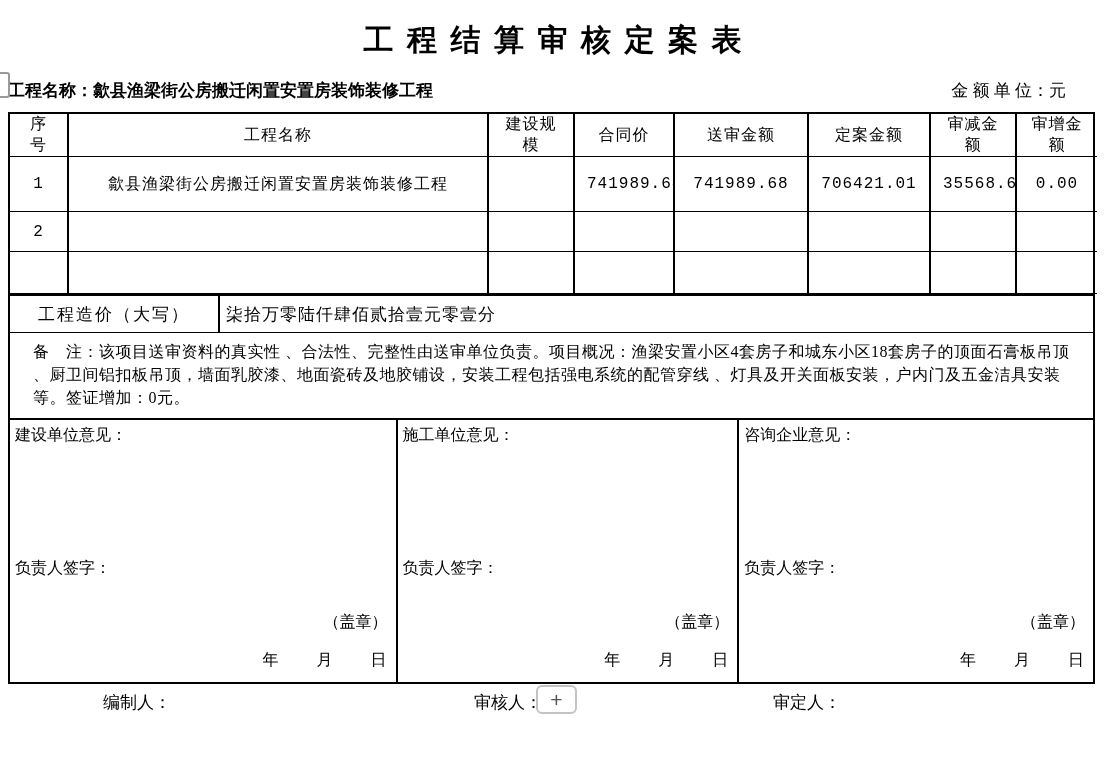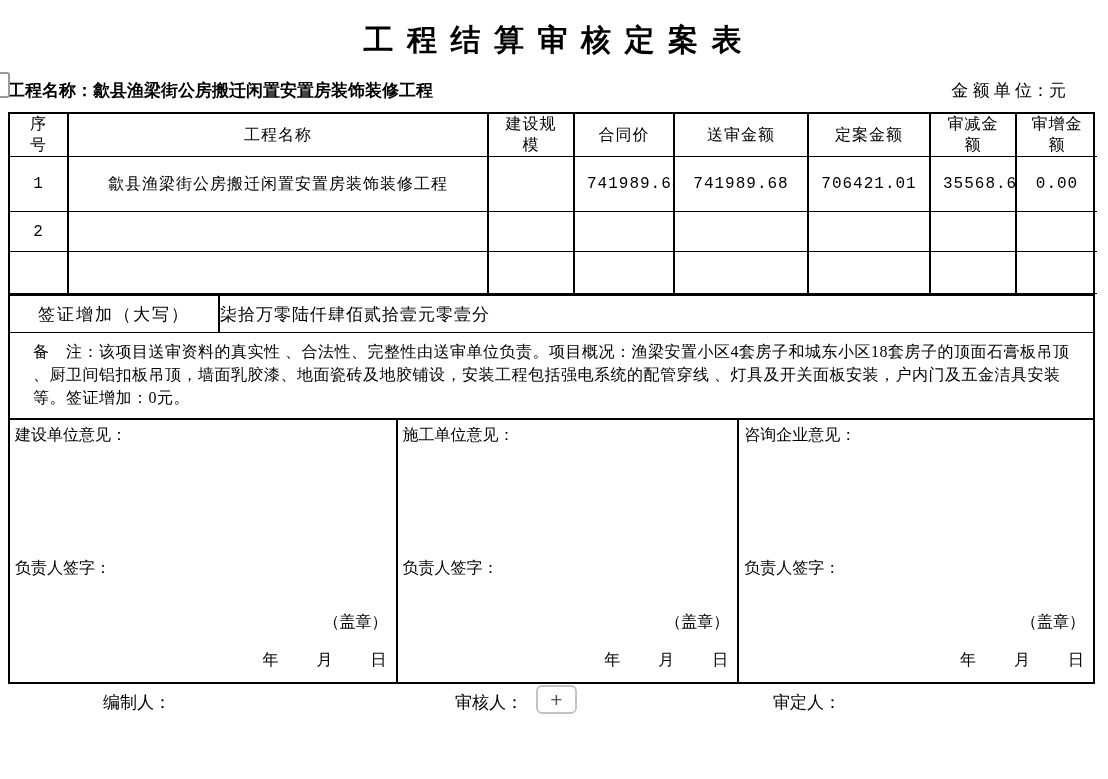--- a/index.html
+++ b/index.html
@@ -41,37 +41,37 @@
   tr.r2 { height:40px; }
   tr.r3 { height:42px; }
   tr.total-row { height:33px; }
   tr.total-row td { border-top-width:2px; border-bottom:none; }
   .num { letter-spacing:0; }
   .cost-row { display:flex; border-top:2px solid #000; height:38px; align-items:stretch; font-size:17px; }
   .cost-label {
     width:210px; border-right:2px solid #000; display:flex;
     align-items:center; justify-content:center; letter-spacing:2px;
   }
-  .cost-value { flex:1; display:flex; align-items:center; letter-spacing:1px; }
+  .cost-value { flex:1; display:flex; align-items:center; padding-left:6px; letter-spacing:1px; }
   .remark {
     border-top:1px solid #000; min-height:58px; padding:7px 8px 9px 23px;
     font-size:16px; line-height:23px; letter-spacing:0.5px;
   }
   .opinions { display:flex; border-top:2px solid #000; height:264px; }
   .opinion { position:relative; font-size:16px; }
   .opinion.b1 { width:387px; }
   .opinion.b2 { width:343px; border-left:2px solid #000; }
   .opinion.b3 { width:357px; border-left:2px solid #000; }
   .op-title { position:absolute; left:5px; top:5px; }
   .op-sign  { position:absolute; left:5px; top:138px; }
   .op-seal  { position:absolute; right:8px; top:192px; }
   .op-date  { position:absolute; right:7px; top:230px; white-space:pre; letter-spacing:2px; }
   .footer { position:relative; margin-left:8px; width:1087px; height:96px; font-size:17px; }
   .f-preparer { position:absolute; left:95px;  top:7px; }
-  .f-reviewer { position:absolute; left:447px; top:7px; }
+  .f-reviewer { position:absolute; left:466px; top:7px; }
   .f-approver { position:absolute; left:765px; top:7px; }
   .plus-btn {
     position:absolute; left:528px; top:1px; width:41px; height:29px;
     border:2px solid #c3c3c3; border-radius:6px; background:#fff;
     color:#555; font-size:21px; line-height:24px; text-align:center;
     font-family:"Liberation Sans","DejaVu Sans",sans-serif; cursor:pointer;
   }
   .f-publicity { position:absolute; left:0; top:41px; white-space:pre; }
 </style>
 </head>
@@ -137,21 +137,21 @@
       <td></td>
       <td></td>
       <td></td>
       <td></td>
       <td></td>
     </tr>
   </tbody>
     </table>
 
   <div class="cost-row">
-    <div class="cost-label">签证增加（大写）</div>
+    <div class="cost-label">工程造价（大写）</div>
     <div class="cost-value">柒拾万零陆仟肆佰贰拾壹元零壹分</div>
   </div>
 
   <div class="remark">备　注：该项目送审资料的真实性 、合法性、完整性由送审单位负责。项目概况：渔梁安置小区4套房子和城东小区18套房子的顶面石膏板吊顶 、厨卫间铝扣板吊顶，墙面乳胶漆、地面瓷砖及地胶铺设，安装工程包括强电系统的配管穿线 、灯具及开关面板安装，户内门及五金洁具安装等。签证增加：0元。</div>
 
   <div class="opinions">
     <div class="opinion b1">
       <span class="op-title">建设单位意见：</span>
       <span class="op-sign">负责人签字：</span>
       <span class="op-seal">（盖章）</span>

